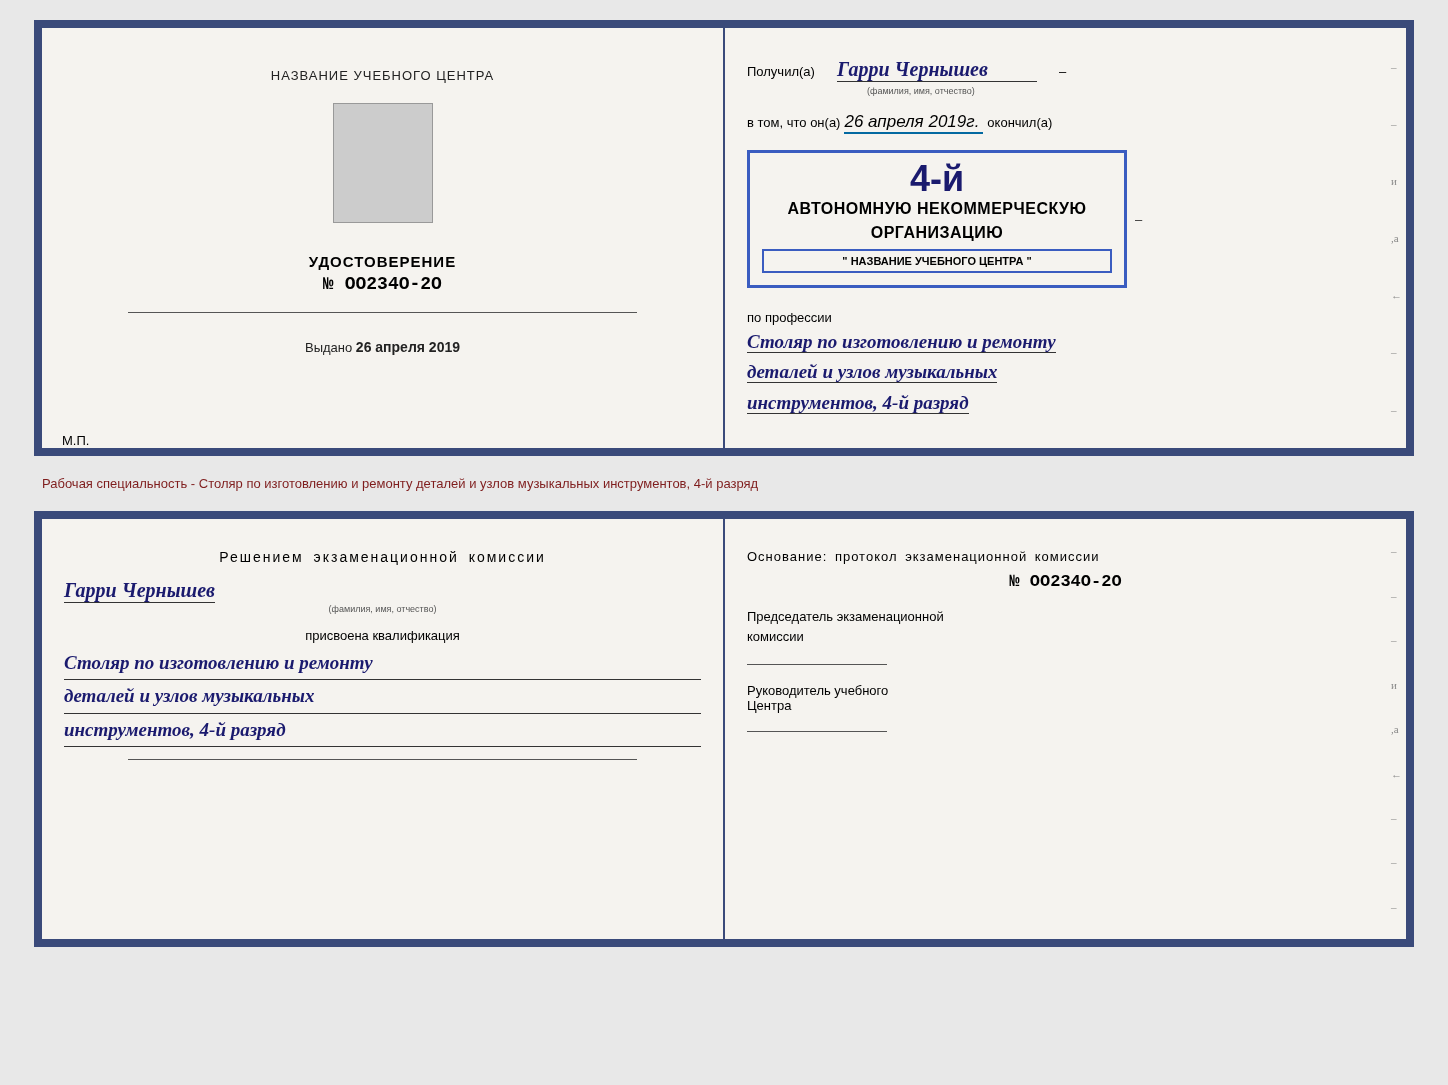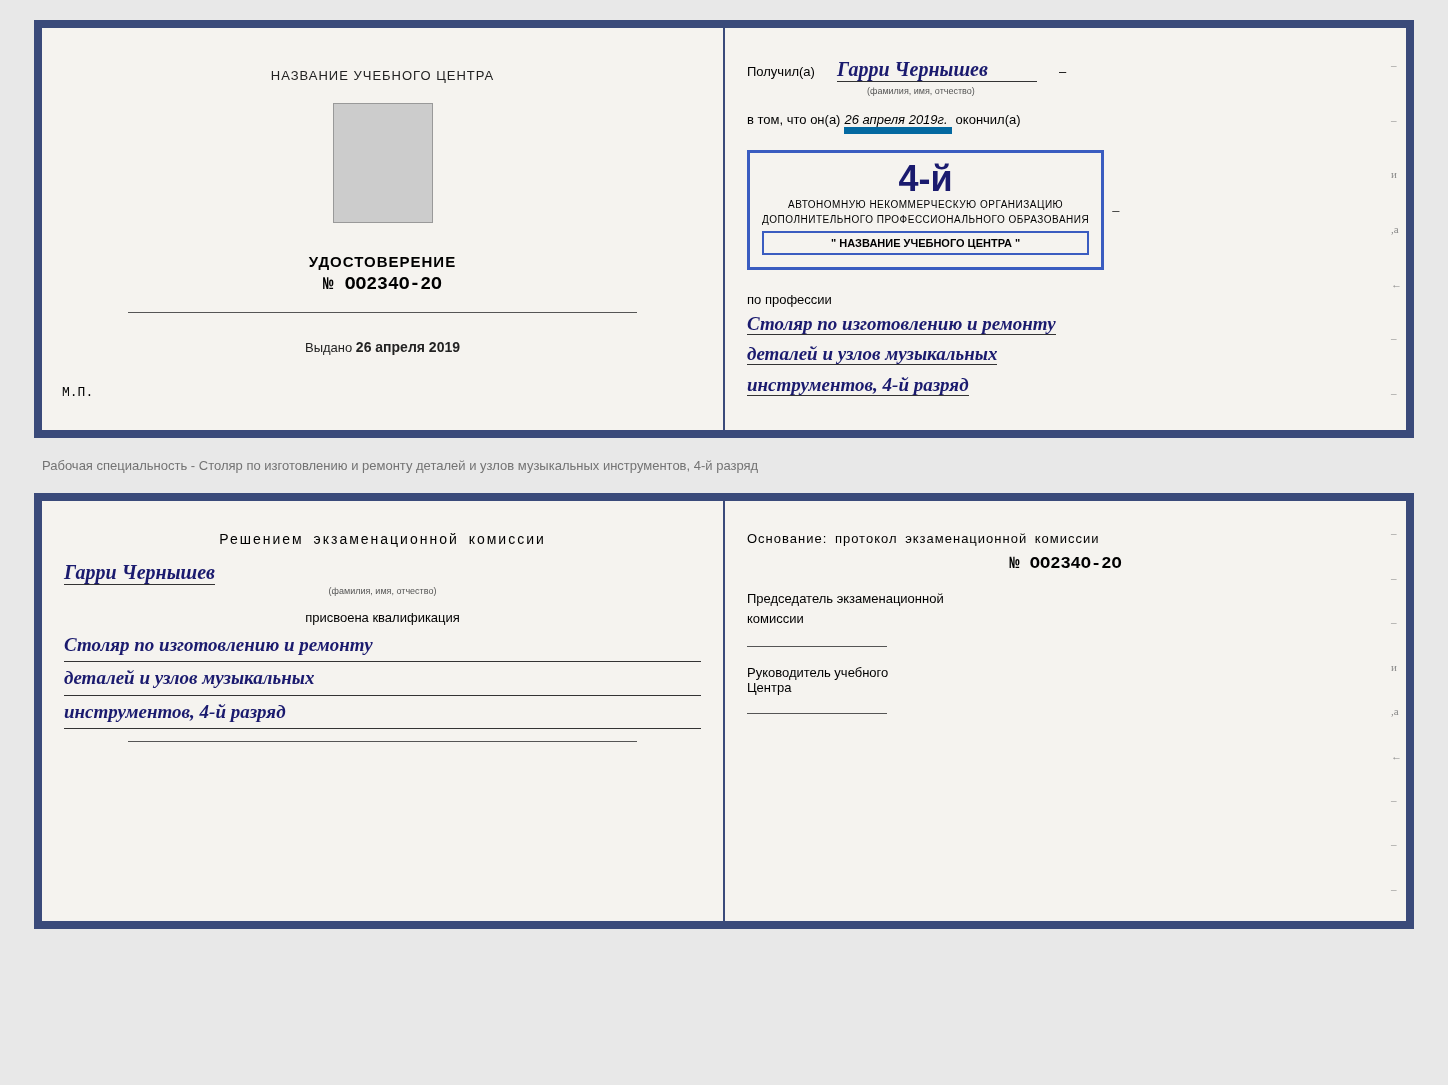--- a/index.html
+++ b/index.html
@@ -93,24 +93,24 @@
       margin-top: 8px;
     }
 
     .vydano-date {
       font-size: 14px;
       font-weight: bold;
     }
 
     .mp-label {
       position: absolute;
-      bottom: 30px;
+      bottom: 0;
       left: 20px;
       font-size: 13px;
-      font-family: Liberation Mono, monospace;
+      font-family: Liberation Sans, sans-serif;
     }
 
     
     .recipient-line {
       font-size: 13px;
       font-family: Arial, sans-serif;
       margin-bottom: 2px;
     }
 
     .recipient-name {
@@ -138,22 +138,22 @@
       font-family: Arial, sans-serif;
       margin-top: 16px;
       display: flex;
       align-items: baseline;
       flex-wrap: wrap;
       gap: 4px;
     }
 
     .vtom-date {
       font-style: italic;
-      font-size: 13px;
-      border-bottom: 7px solid #0369a1;
+      font-size: 17px;
+      border-bottom: 2px solid #0369a1;
       padding-right: 4px;
     }
 
     .stamp-box {
       border: 3px solid #3a5cc0;
       padding: 8px 12px;
       margin: 10px 0;
       display: inline-block;
       max-width: 380px;
     }
@@ -161,23 +161,23 @@
     .stamp-4y {
       font-size: 36px;
       font-weight: bold;
       font-family: Arial, sans-serif;
       text-align: center;
       color: #1a1a6e;
       line-height: 1;
     }
 
     .stamp-subtitle {
-      font-size: 10px;
-      font-family: Arial, sans-serif;
-      font-weight: normal;
+      font-size: 16px;
+      font-family: Arial, sans-serif;
+      font-weight: bold;
       text-align: center;
       letter-spacing: 0.5px;
       line-height: 1.5;
     }
 
     .stamp-name-box {
       border: 2px solid #3a5cc0;
       padding: 4px 10px;
       margin: 4px auto;
       text-align: center;
@@ -201,21 +201,21 @@
       color: #1a1a6e;
       border-bottom: 1px solid #333;
       line-height: 1.6;
     }
 
     
     .separator-text {
       width: 1380px;
       font-size: 13px;
       font-family: Arial, sans-serif;
-      color: #737373;
+      color: #7f1d1d;
       padding: 4px 8px;
     }
 
     
     .bottom-doc .doc-left {
       min-height: 420px;
     }
 
     .bottom-doc .doc-right {
       min-height: 420px;
@@ -362,21 +362,20 @@
     <div class="vtom-line">
       <span>в том, что он(а)</span>
       <span class="vtom-date">26 апреля 2019г.</span>
       <span>окончил(а)</span>
     </div>
 
     <div style="display:flex; align-items:center; gap:8px; margin-top:6px;">
       <div class="stamp-box">
         <div class="stamp-4y">4-й</div>
         <div class="stamp-subtitle">АВТОНОМНУЮ НЕКОММЕРЧЕСКУЮ ОРГАНИЗАЦИЮ</div>
-        <div class="stamp-subtitle">ДОПОЛНИТЕЛЬНОГО ПРОФЕССИОНАЛЬНОГО ОБРАЗОВАНИЯ</div>
         <div class="stamp-name-box">" НАЗВАНИЕ УЧЕБНОГО ЦЕНТРА "</div>
       </div>
       <span style="font-size:13px; font-family:Arial,sans-serif; color:#333;">–</span>
     </div>
 
     <div class="po-professii">по профессии</div>
     <div>
       <span class="prof-name">Столяр по изготовлению и ремонту</span><br>
       <span class="prof-name">деталей и узлов музыкальных</span><br>
       <span class="prof-name">инструментов, 4-й разряд</span>

